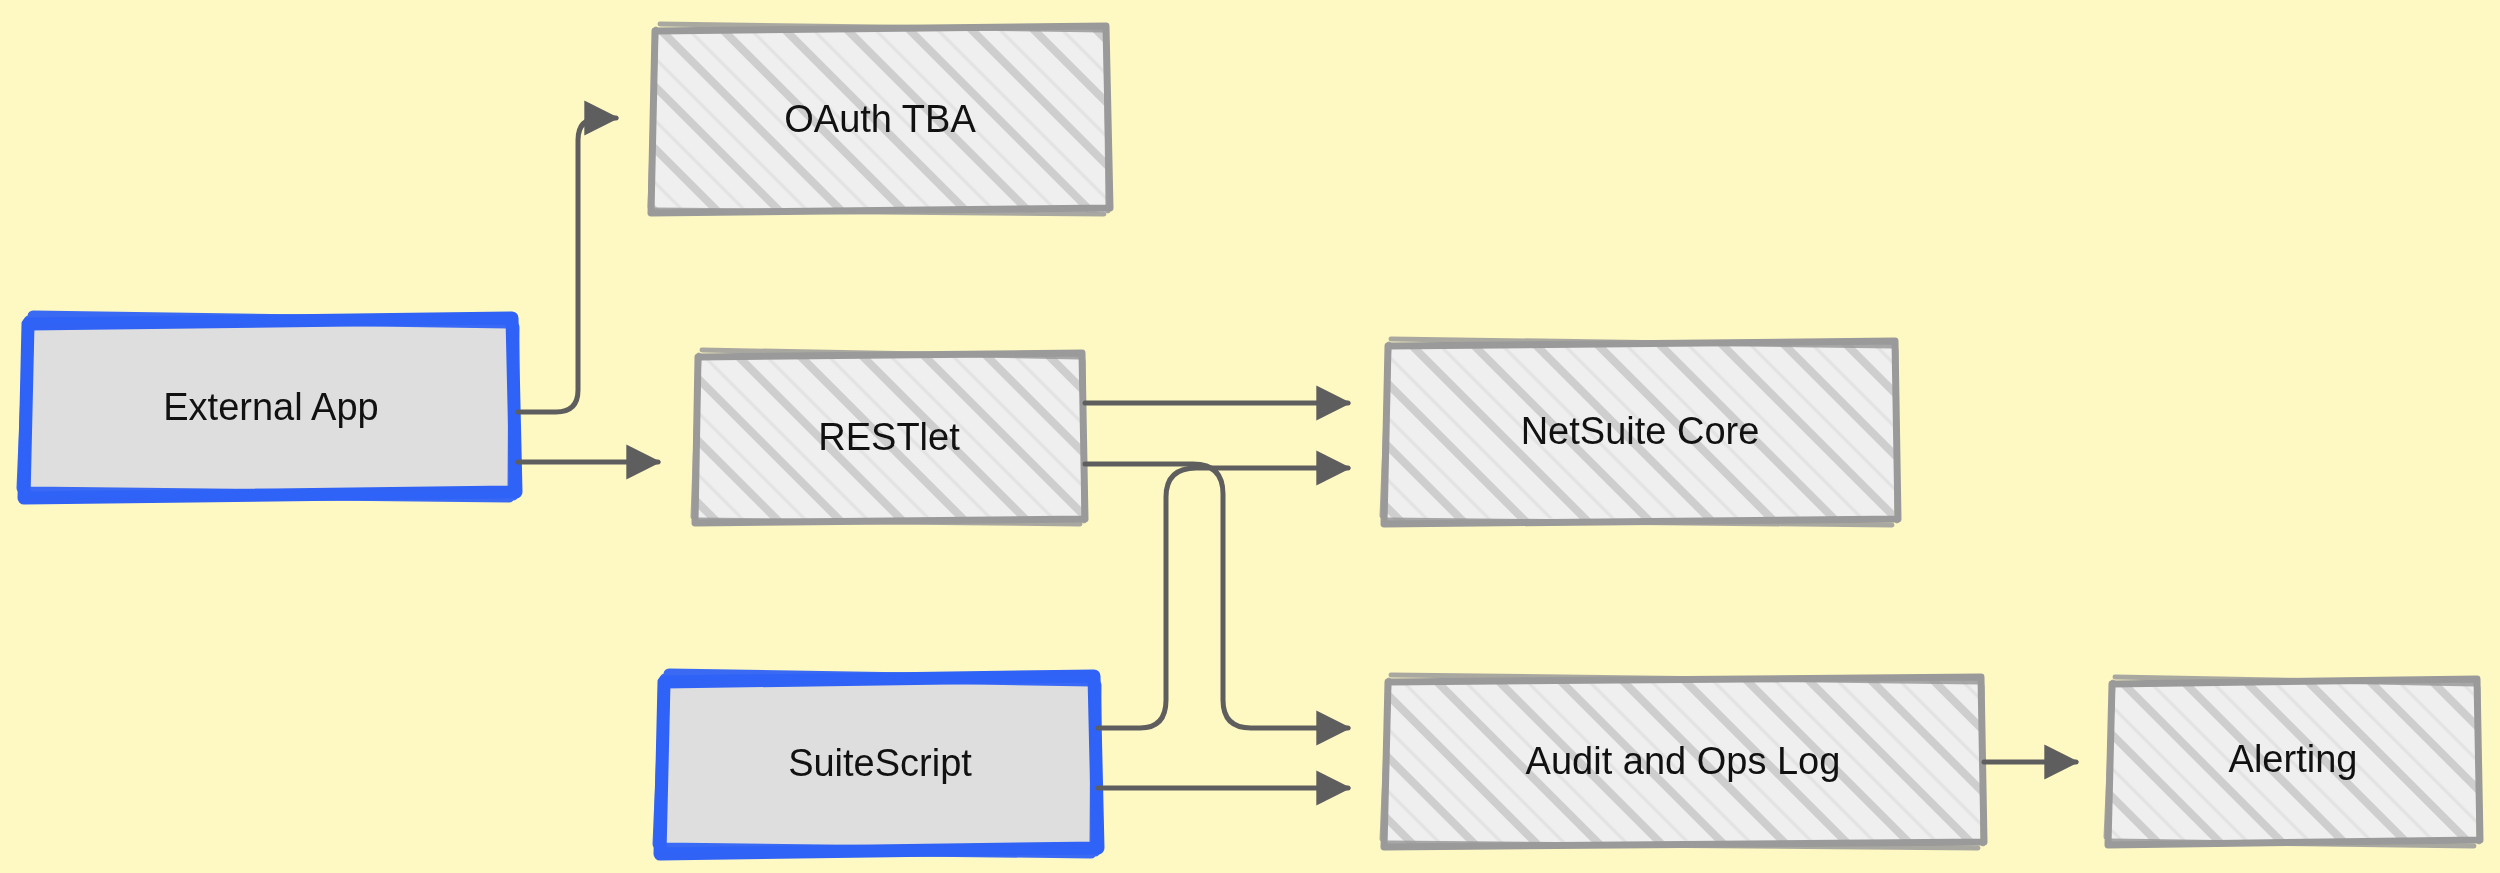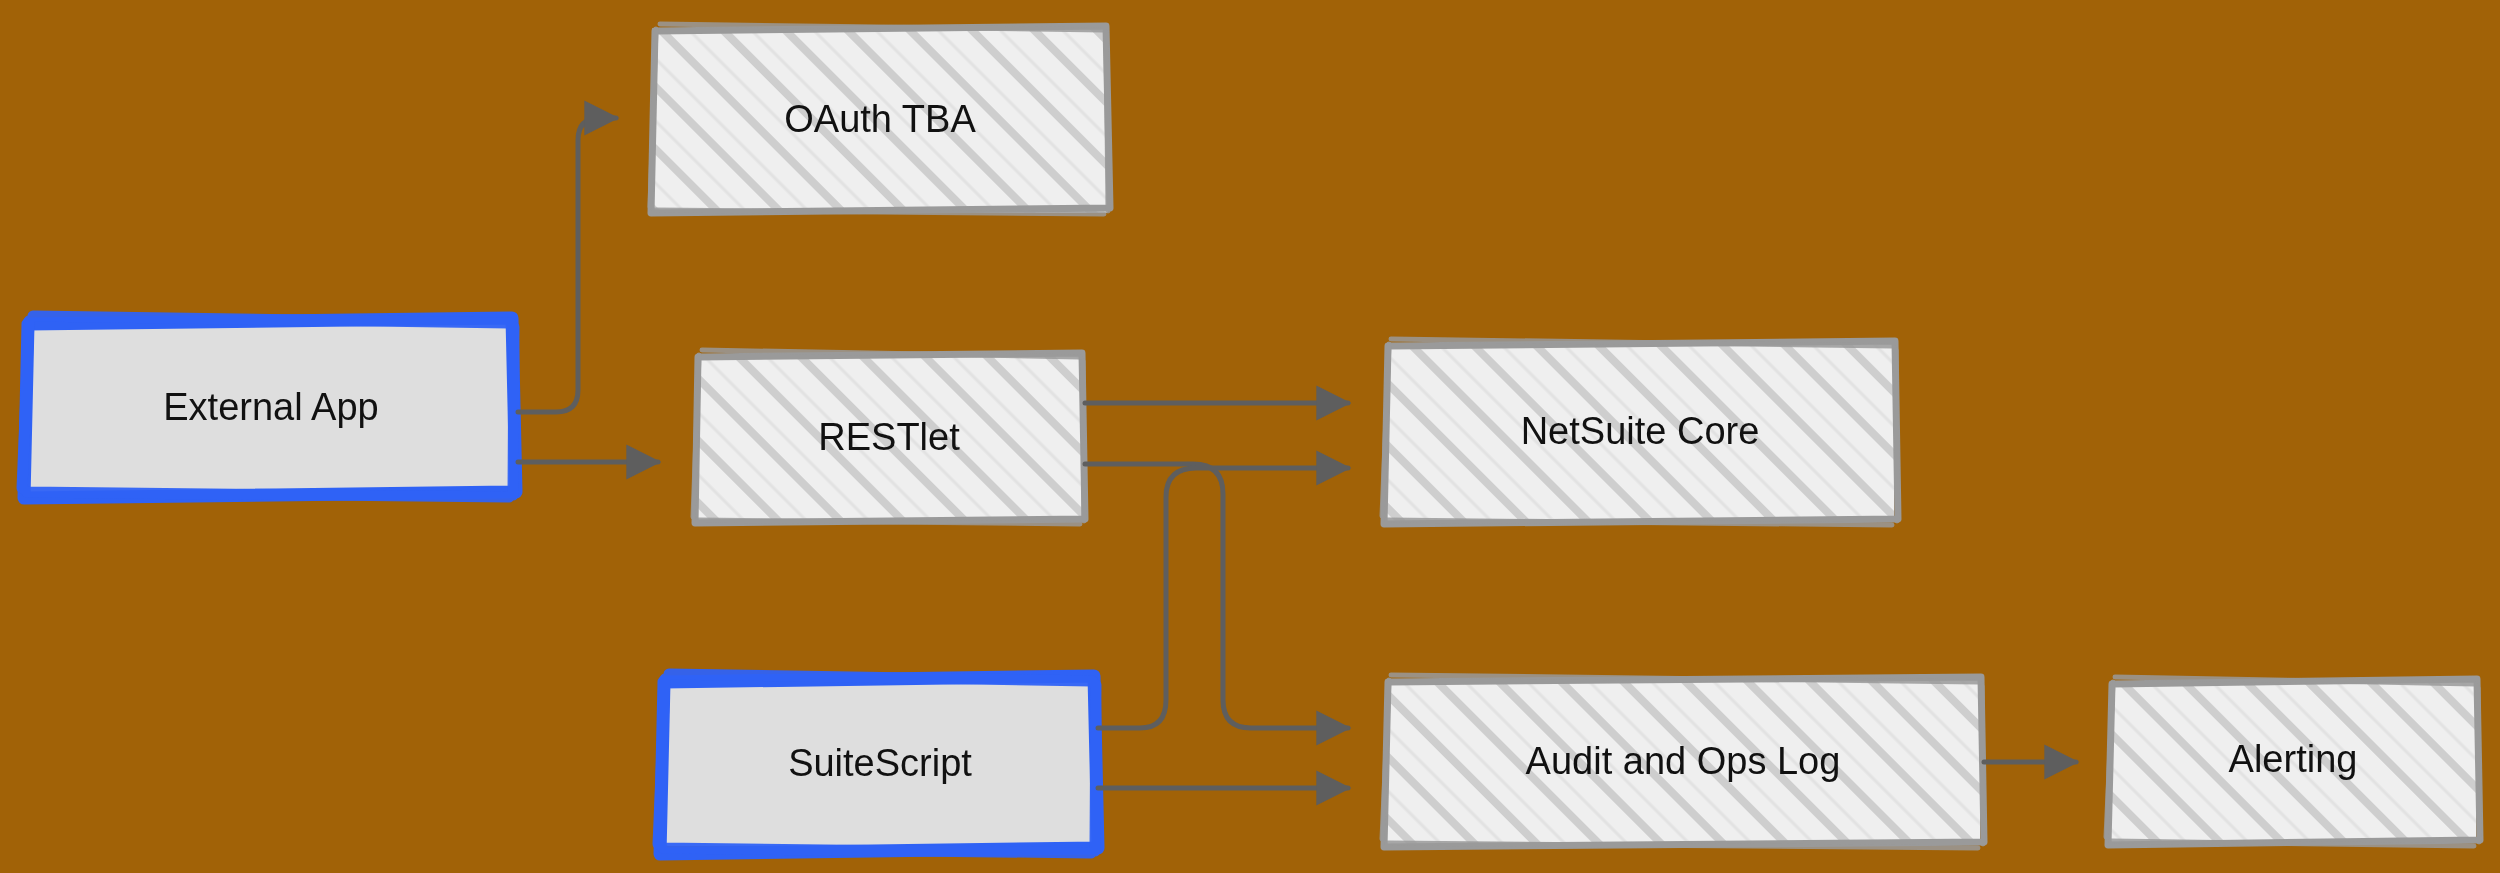--- a/index.html
+++ b/index.html
@@ -11,21 +11,21 @@
   body {
     width: 2500px;
     height: 873px;
     overflow: hidden;
     font-family: "Liberation Sans", sans-serif;
   }
   #diagram-root {
     position: relative;
     width: 2500px;
     height: 873px;
-    background: #a16207;
+    background: #fef9c3;
   }
   svg.canvas {
     position: absolute;
     top: 0;
     left: 0;
     width: 2500px;
     height: 873px;
     display: block;
   }
   .node-label {

